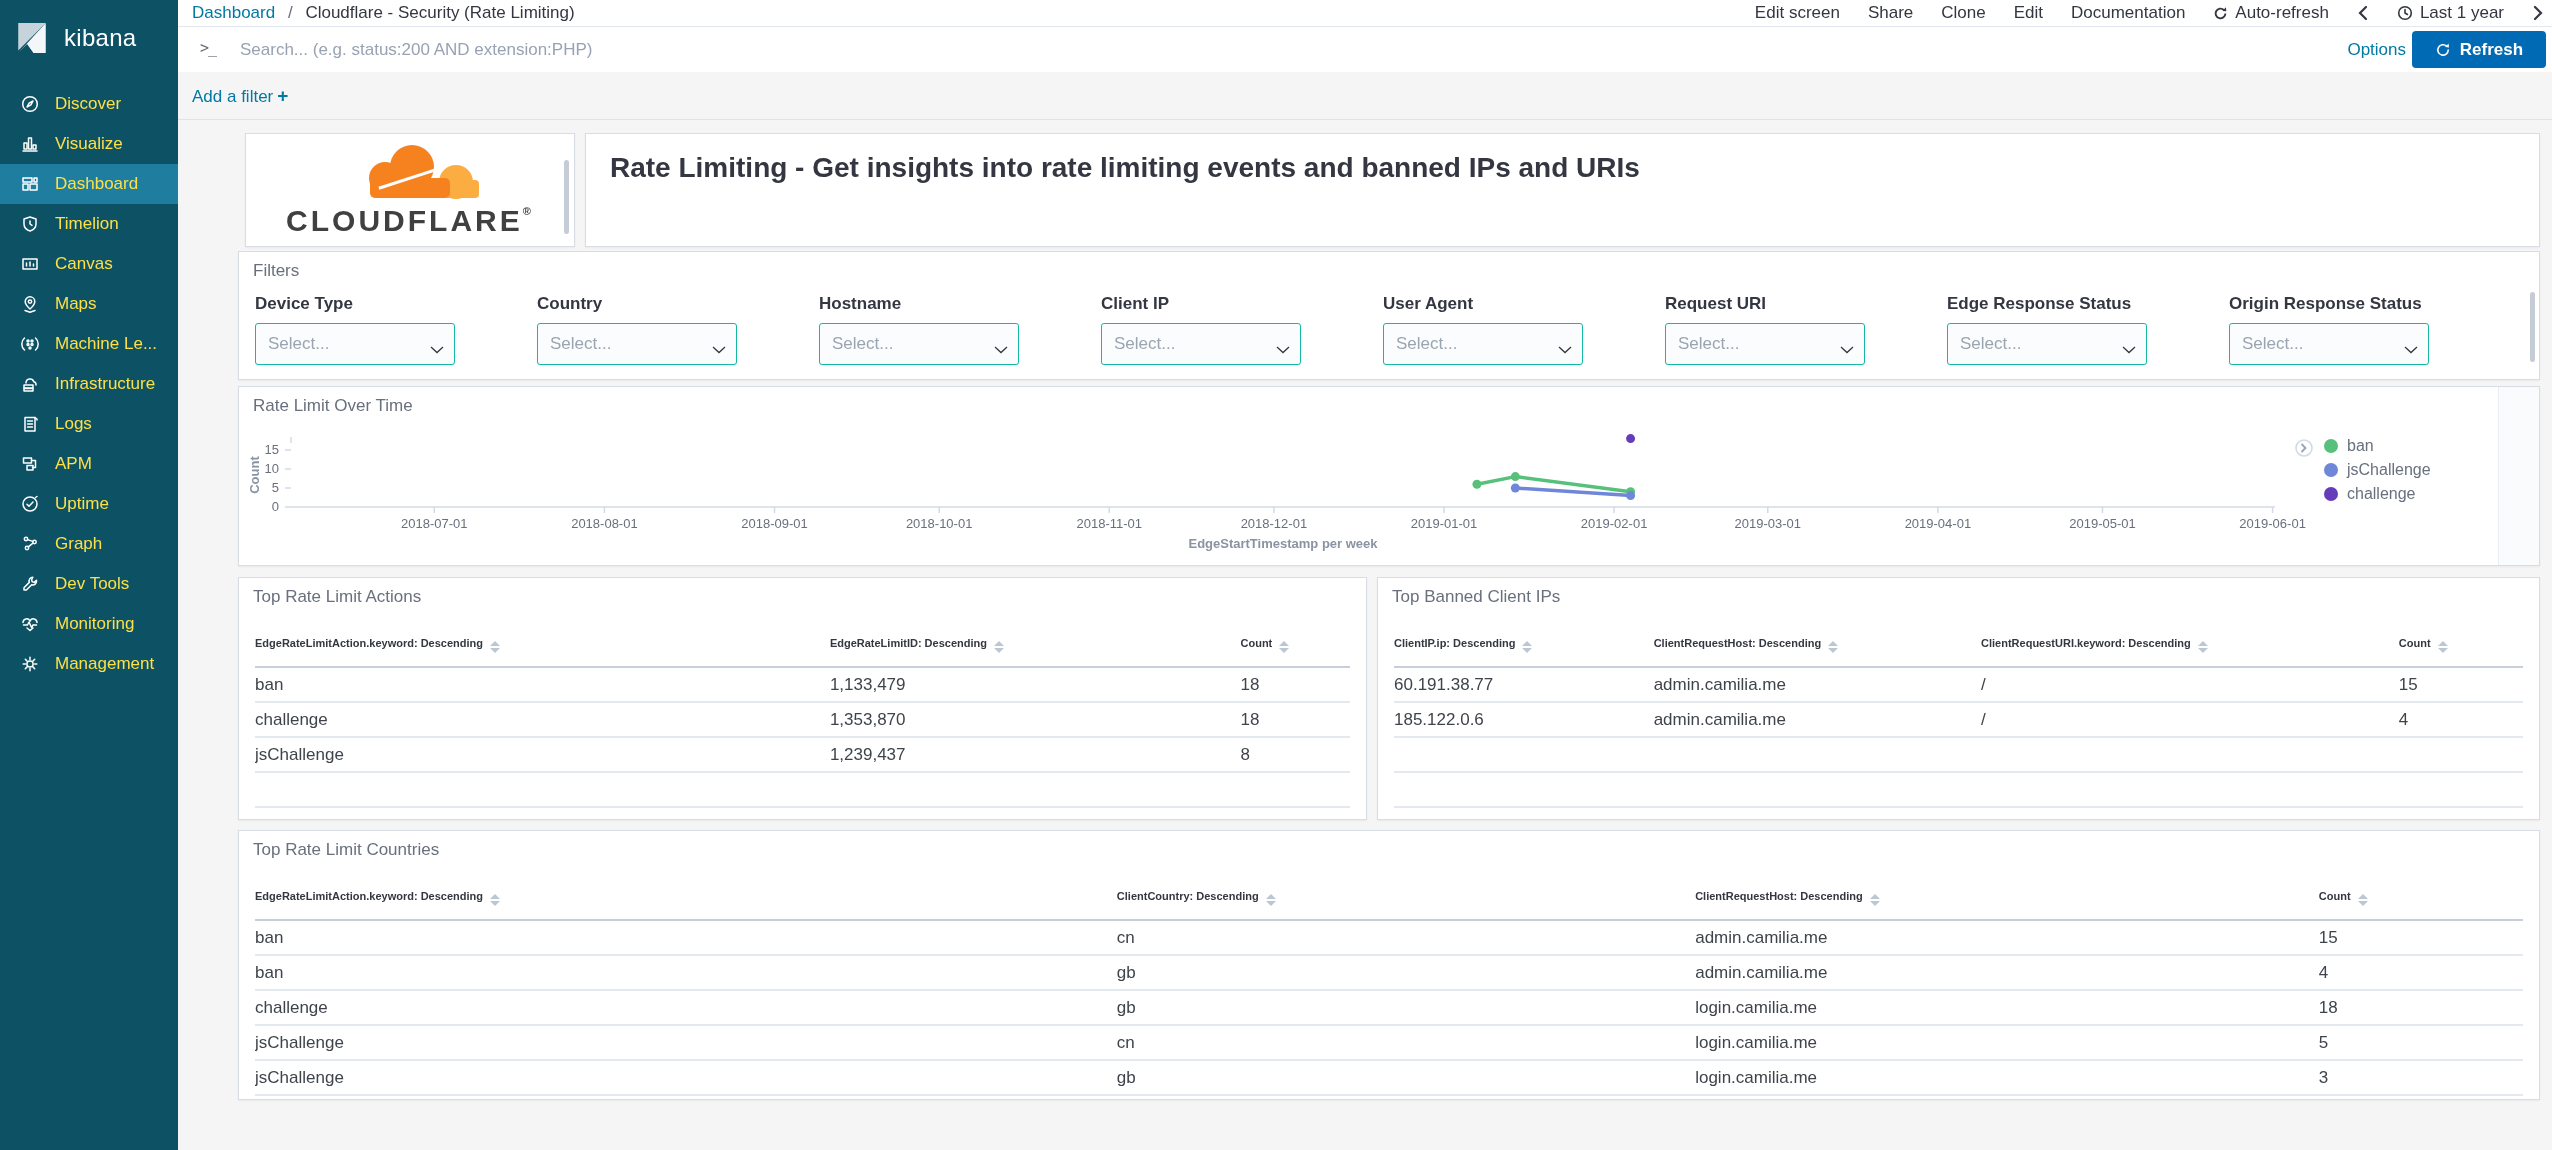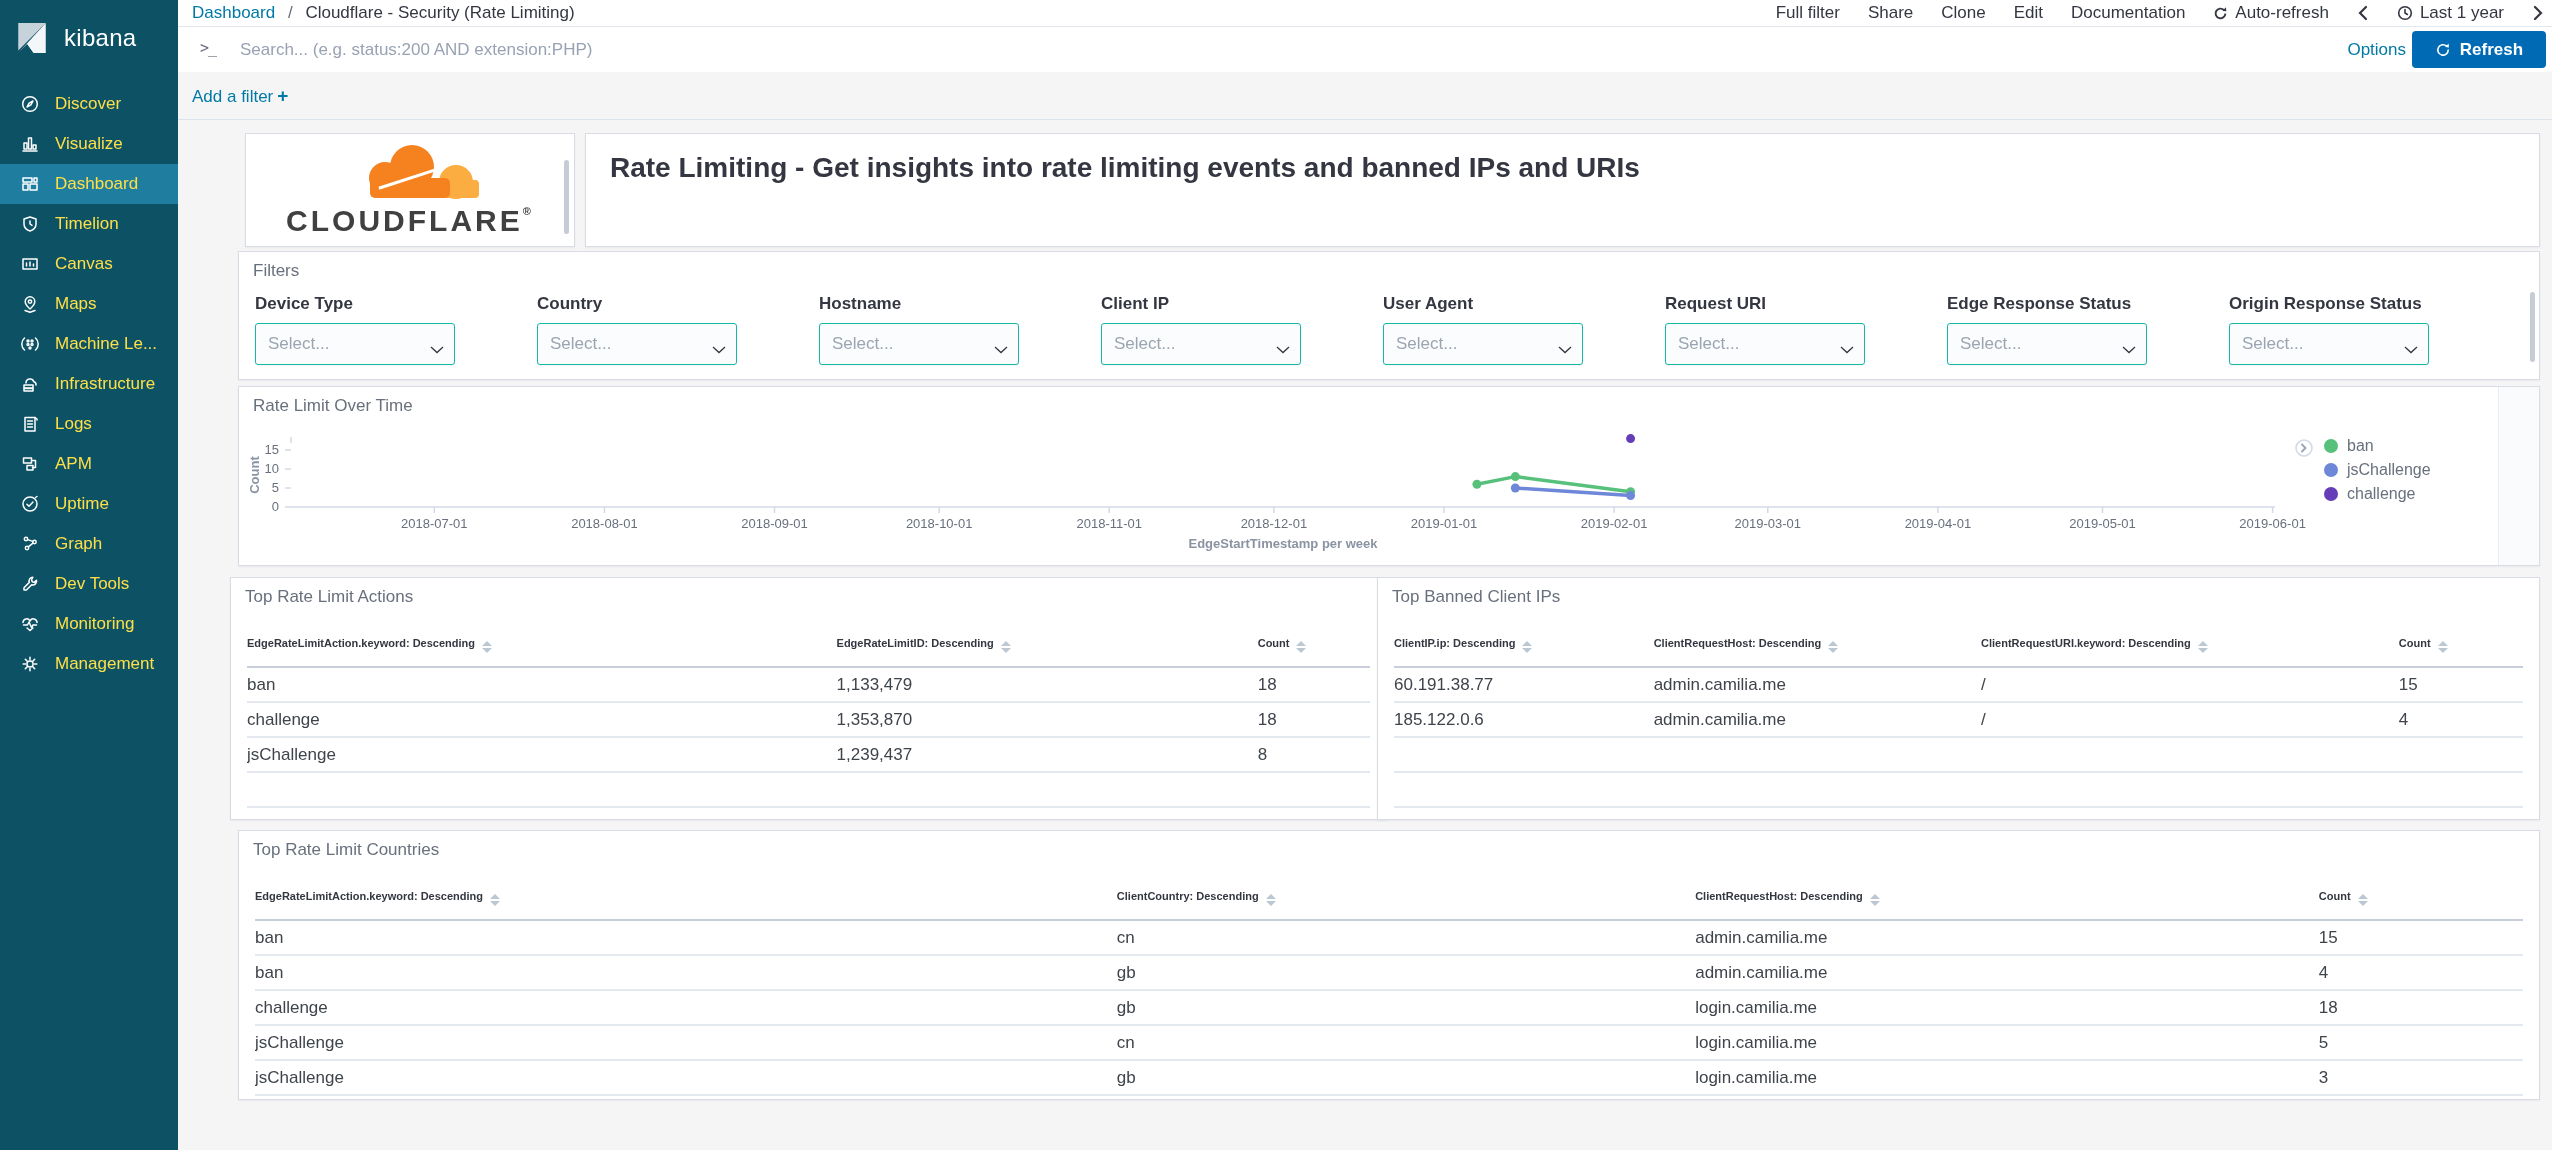--- a/index.html
+++ b/index.html
@@ -64,21 +64,21 @@
   .filter-select .chev{position:absolute;right:10px;top:16px;}
   
   .p-chart{left:60px;top:386px;width:2300px;height:178px;}
   .chart-svg{position:absolute;left:0;top:0;}
   .chart-scroll-track{position:absolute;right:0;top:0;bottom:0;width:40px;background:#FAFBFD;border-left:1px solid #E9EDF3;}
   .legend{position:absolute;left:2085px;top:50px;display:flex;flex-direction:column;gap:6px;}
   .legend-item{display:flex;align-items:center;gap:9px;font-size:16px;color:#69707D;cursor:pointer;}
   .legend-dot{width:14px;height:14px;border-radius:50%;flex:0 0 14px;}
   .legend-toggle{position:absolute;left:2056px;top:52px;cursor:pointer;}
   
-  .p-actions{left:52px;top:577px;width:1127px;height:241px;padding-left:28px;}
+  .p-actions{left:60px;top:577px;width:1127px;height:241px;}
   .p-banned{left:1199px;top:577px;width:1161px;height:241px;}
   .p-countries{left:60px;top:830px;width:2300px;height:268px;}
   .tbl{position:absolute;left:16px;right:16px;top:46px;border-collapse:collapse;table-layout:fixed;width:calc(100% - 32px);}
   .tbl th{font-size:11px;font-weight:bold;color:#343741;text-align:left;height:42px;border-bottom:2px solid #C9CFDA;cursor:pointer;white-space:nowrap;overflow:hidden;padding:0;}
   .tbl td{font-size:17px;color:#3F444B;height:33px;border-bottom:2px solid #E4E8EF;padding:0;white-space:nowrap;overflow:hidden;}
   .sort-ic{display:inline-flex;flex-direction:column;gap:2px;margin-left:7px;vertical-align:1px;}
   .sort-ic i{display:block;width:0;height:0;border-left:5px solid transparent;border-right:5px solid transparent;}
   .sort-ic .up{border-bottom:5px solid #BCC7D4;}
   .sort-ic .dn{border-top:5px solid #BCC7D4;}
 </style>
@@ -250,21 +250,21 @@
 <div class="main">
   <div class="header-white">
     <div class="breadcrumb-row">
       <div class="crumbs">
         <span class="crumb-link">Dashboard</span>
         <span class="crumb-sep">/</span>
         <span class="crumb-cur">Cloudflare - Security (Rate Limiting)</span>
       </div>
       <div class="nav-actions" id="nav-actions">
           <span class="nav-action">
-            <span>Full filter</span>
+            <span>Edit screen</span>
           </span>
           <span class="nav-action">
             <span>Share</span>
           </span>
           <span class="nav-action">
             <span>Clone</span>
           </span>
           <span class="nav-action">
             <span>Edit</span>
           </span>

